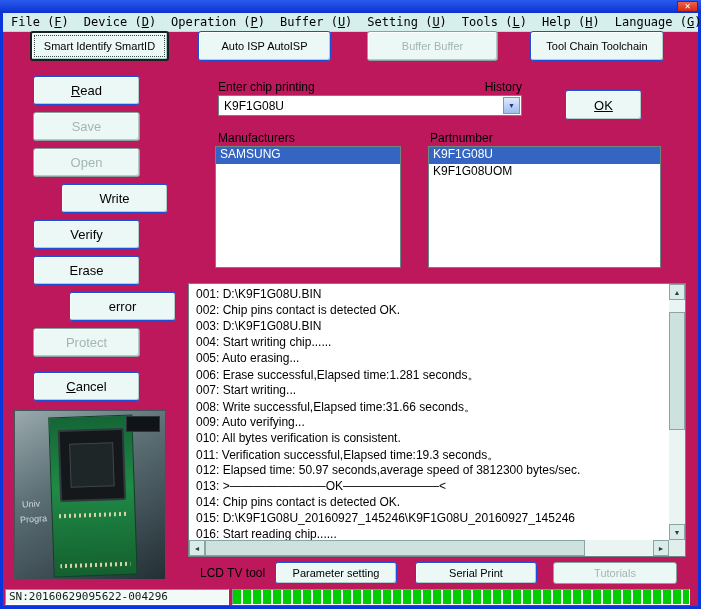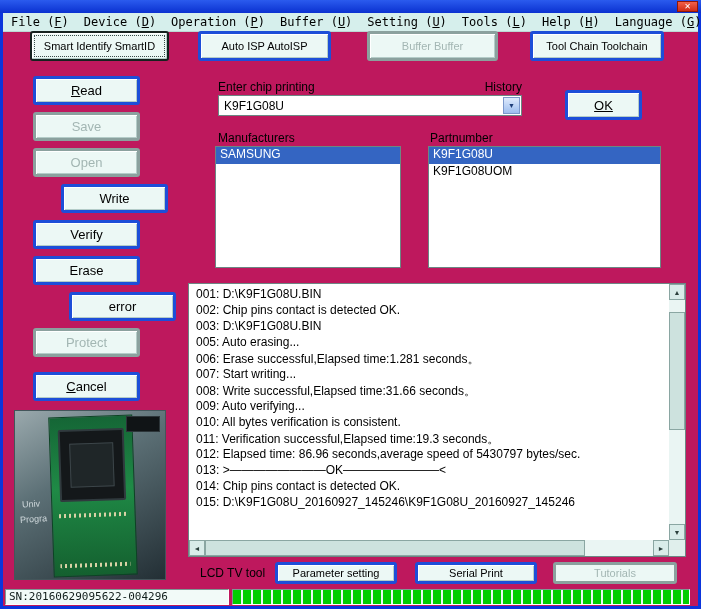--- a/index.html
+++ b/index.html
@@ -14,21 +14,21 @@
                color:#fff; font-size:8px; line-height:9px; text-align:center; cursor:pointer; }
 
   .inner { position:absolute; left:3px; top:13px; width:695px; height:593px; background:#be185d; }
 
   .menubar { position:absolute; left:0; top:0; width:695px; height:19px;
              background:#d6efec; border-bottom:1px solid #bcd8d4;
              font:12px "DejaVu Sans Mono", monospace; display:flex; align-items:center; }
   .menu-item { padding:2px 7px 2px 8px; white-space:nowrap; cursor:default; color:#000; }
   .mn-u { text-decoration:underline; }
 
-  .btn { position:absolute; background:#ecf8f5; border:3px solid #1d4ed8; border-radius:3px;
+  .btn { position:absolute; background:#ecf8f5; border:1px solid #1d4ed8; border-radius:3px;
          box-shadow: inset 1px 1px 0 #ffffff, inset -1px -1px 0 #b4ccc8;
          font:13px "Liberation Sans", sans-serif; color:#000;
          display:flex; align-items:center; justify-content:center; cursor:pointer; white-space:nowrap; }
   .btn-sm { font-size:11px; }
   .btn.disabled { color:#a3b6b3; border-color:#8ba19e; cursor:default; }
   .btn.focused { border:2px solid #15221f; }
   .btn.focused::after { content:""; position:absolute; inset:2px; border:1px dotted #3a4c49; }
   .u { text-decoration:underline; }
 
   .label { position:absolute; font:12px "Liberation Sans", sans-serif; color:#000; white-space:nowrap; }
@@ -187,31 +187,33 @@
     <div class="listbox" style="left:425px; top:133px; width:233px; height:122px;">
       <div class="list-item selected">K9F1G08U</div>
       <div class="list-item">K9F1G08UOM</div>
     </div>
 
     <div class="log-panel">
       <div class="log-text">
         <div class="log-line">001: D:\K9F1G08U.BIN</div>
         <div class="log-line">002: Chip pins contact is detected OK.</div>
         <div class="log-line">003: D:\K9F1G08U.BIN</div>
+        <div class="log-line">004: Start writing chip......</div>
         <div class="log-line">005: Auto erasing...</div>
         <div class="log-line">006: Erase successful,Elapsed time:1.281 seconds。</div>
         <div class="log-line">007: Start writing...</div>
         <div class="log-line">008: Write successful,Elapsed time:31.66 seconds。</div>
         <div class="log-line">009: Auto verifying...</div>
         <div class="log-line">010: All bytes verification is consistent.</div>
         <div class="log-line">011: Verification successful,Elapsed time:19.3 seconds。</div>
-        <div class="log-line">012: Elapsed time: 86.96 seconds,average speed of 5430797 bytes/sec.</div>
+        <div class="log-line">012: Elapsed time: 50.97 seconds,average speed of 3812300 bytes/sec.</div>
         <div class="log-line">013: &gt;――――――――OK――――――――&lt;</div>
         <div class="log-line">014: Chip pins contact is detected OK.</div>
         <div class="log-line">015: D:\K9F1G08U_20160927_145246\K9F1G08U_20160927_145246</div>
+        <div class="log-line">016: Start reading chip......</div>
       </div>
 
       <div class="vscroll">
         <div class="sb-btn" style="top:0; left:0;">
           <span>▲</span>
         </div>
         <div class="sb-thumb" style="left:0; top:28px; width:16px; height:118px;"></div>
         <div class="sb-btn" style="bottom:0; left:0;">
           <span>▼</span>
         </div>

